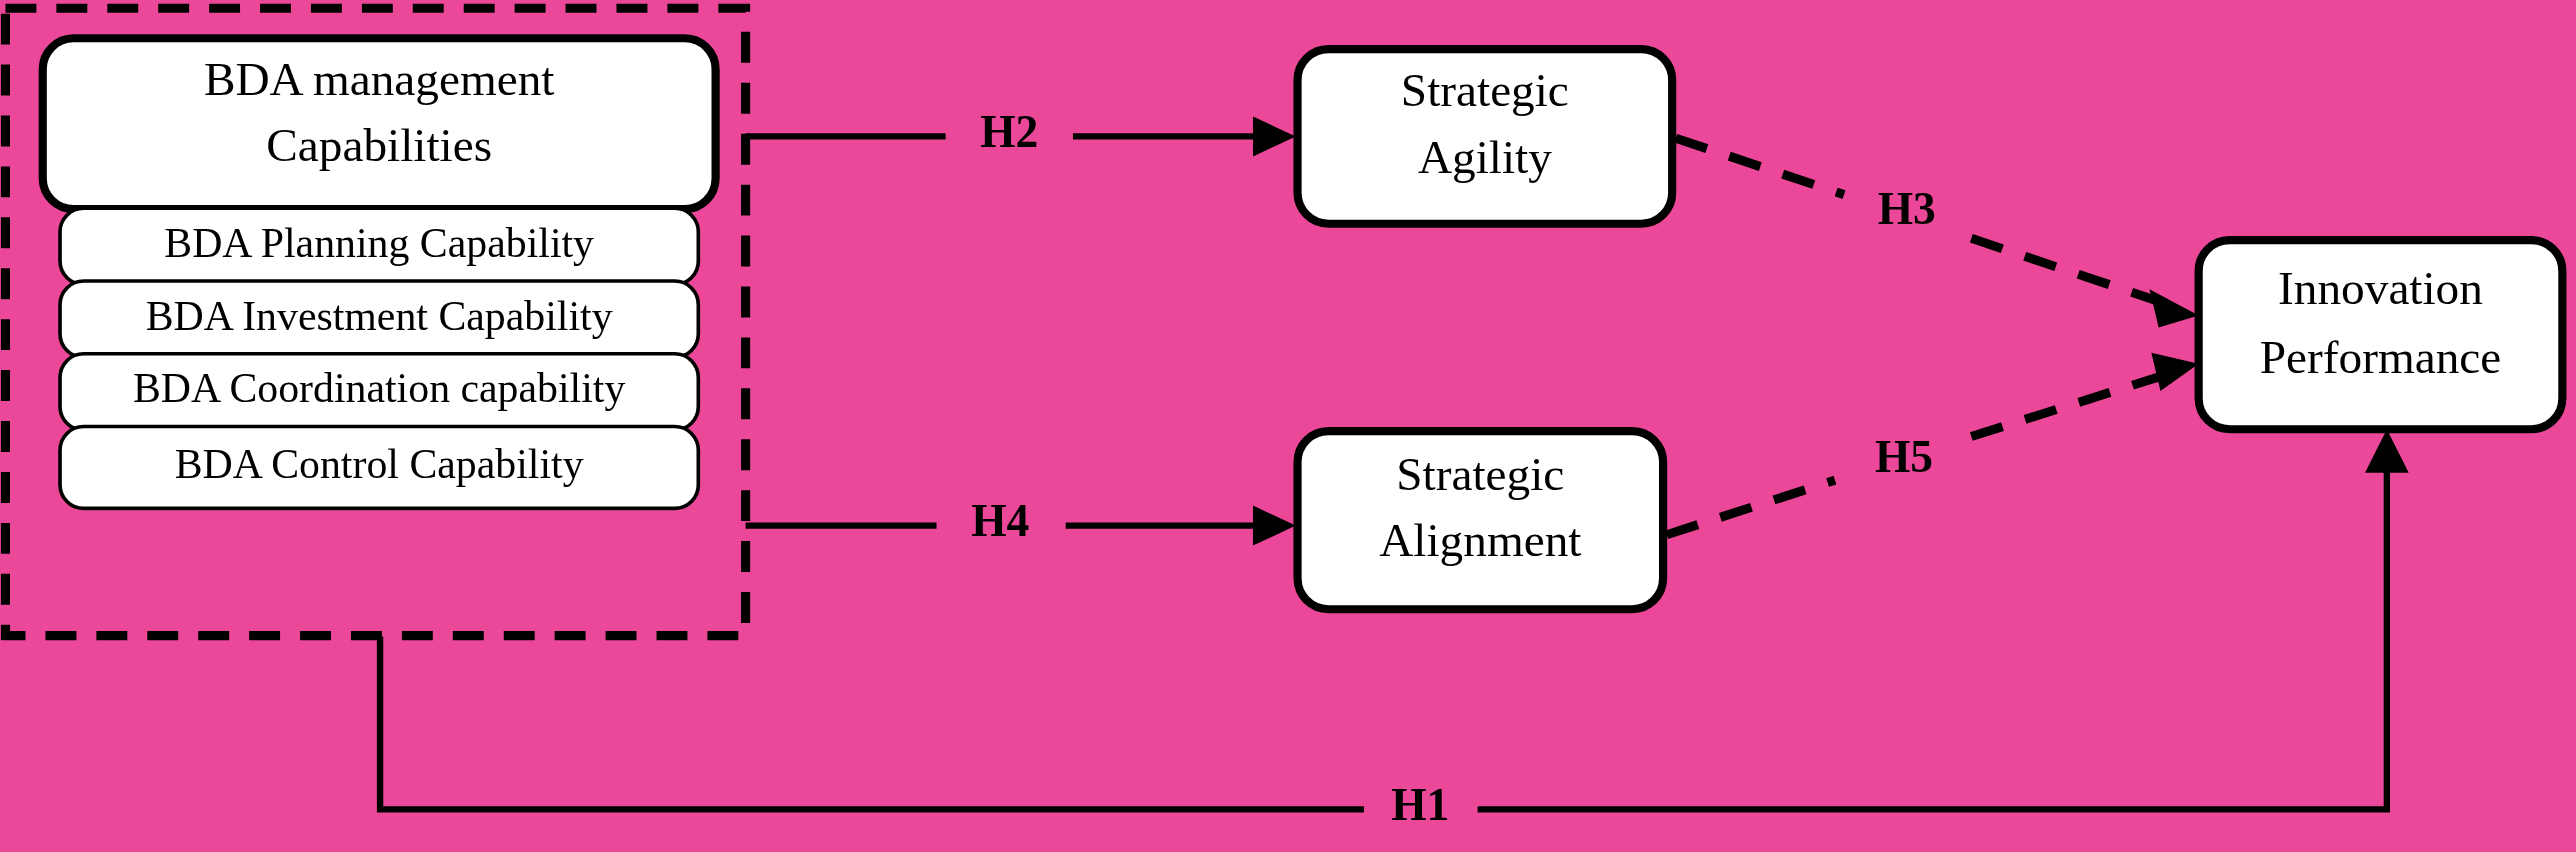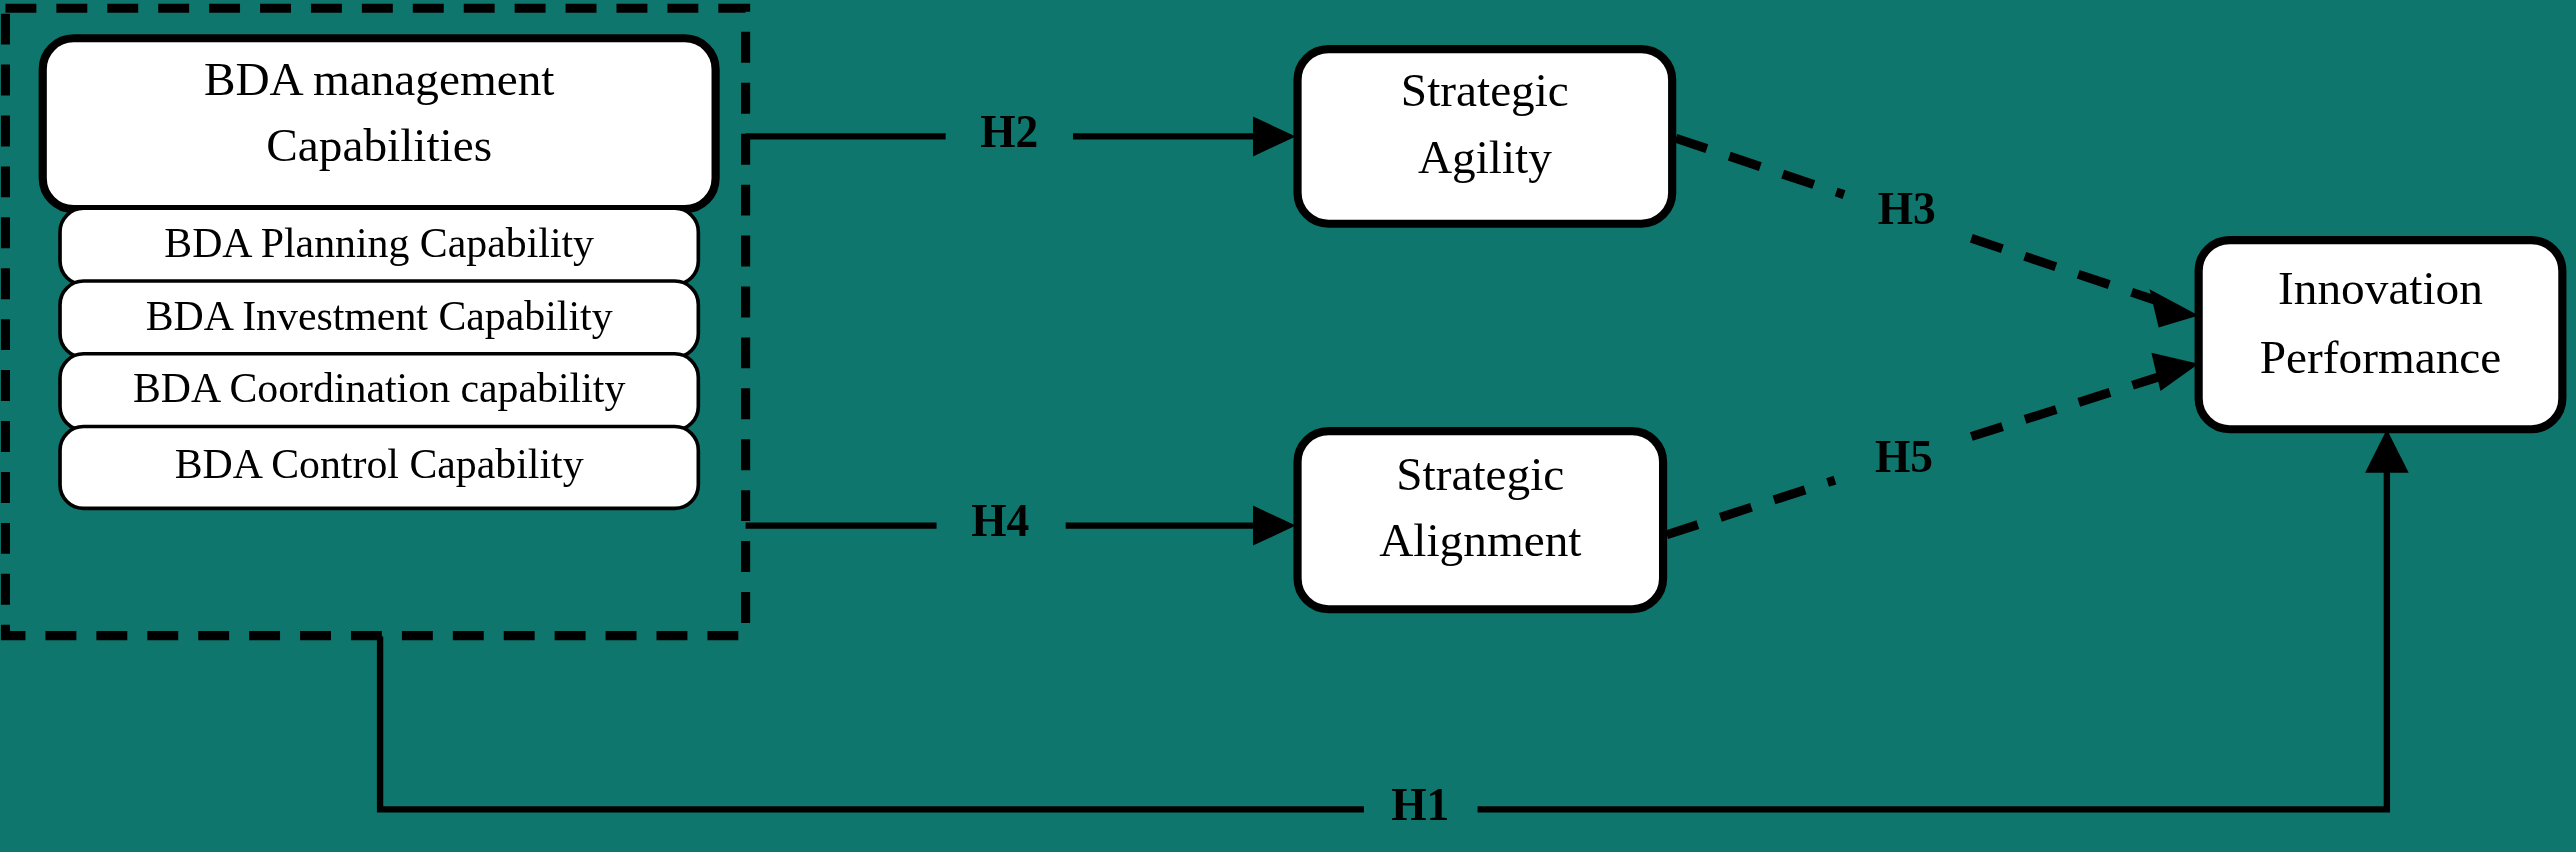--- a/index.html
+++ b/index.html
@@ -11,21 +11,21 @@
   body {
     width: 2576px;
     height: 853px;
     overflow: hidden;
     font-family: "Liberation Serif", "DejaVu Serif", serif;
   }
   #diagram-root {
     position: relative;
     width: 2576px;
     height: 853px;
-    background: #0f766e;
+    background: #ec4899;
   }
   svg.canvas {
     position: absolute;
     top: 0;
     left: 0;
     width: 2576px;
     height: 853px;
   }
   .node-label {
     font-family: "Liberation Serif", "DejaVu Serif", serif;

